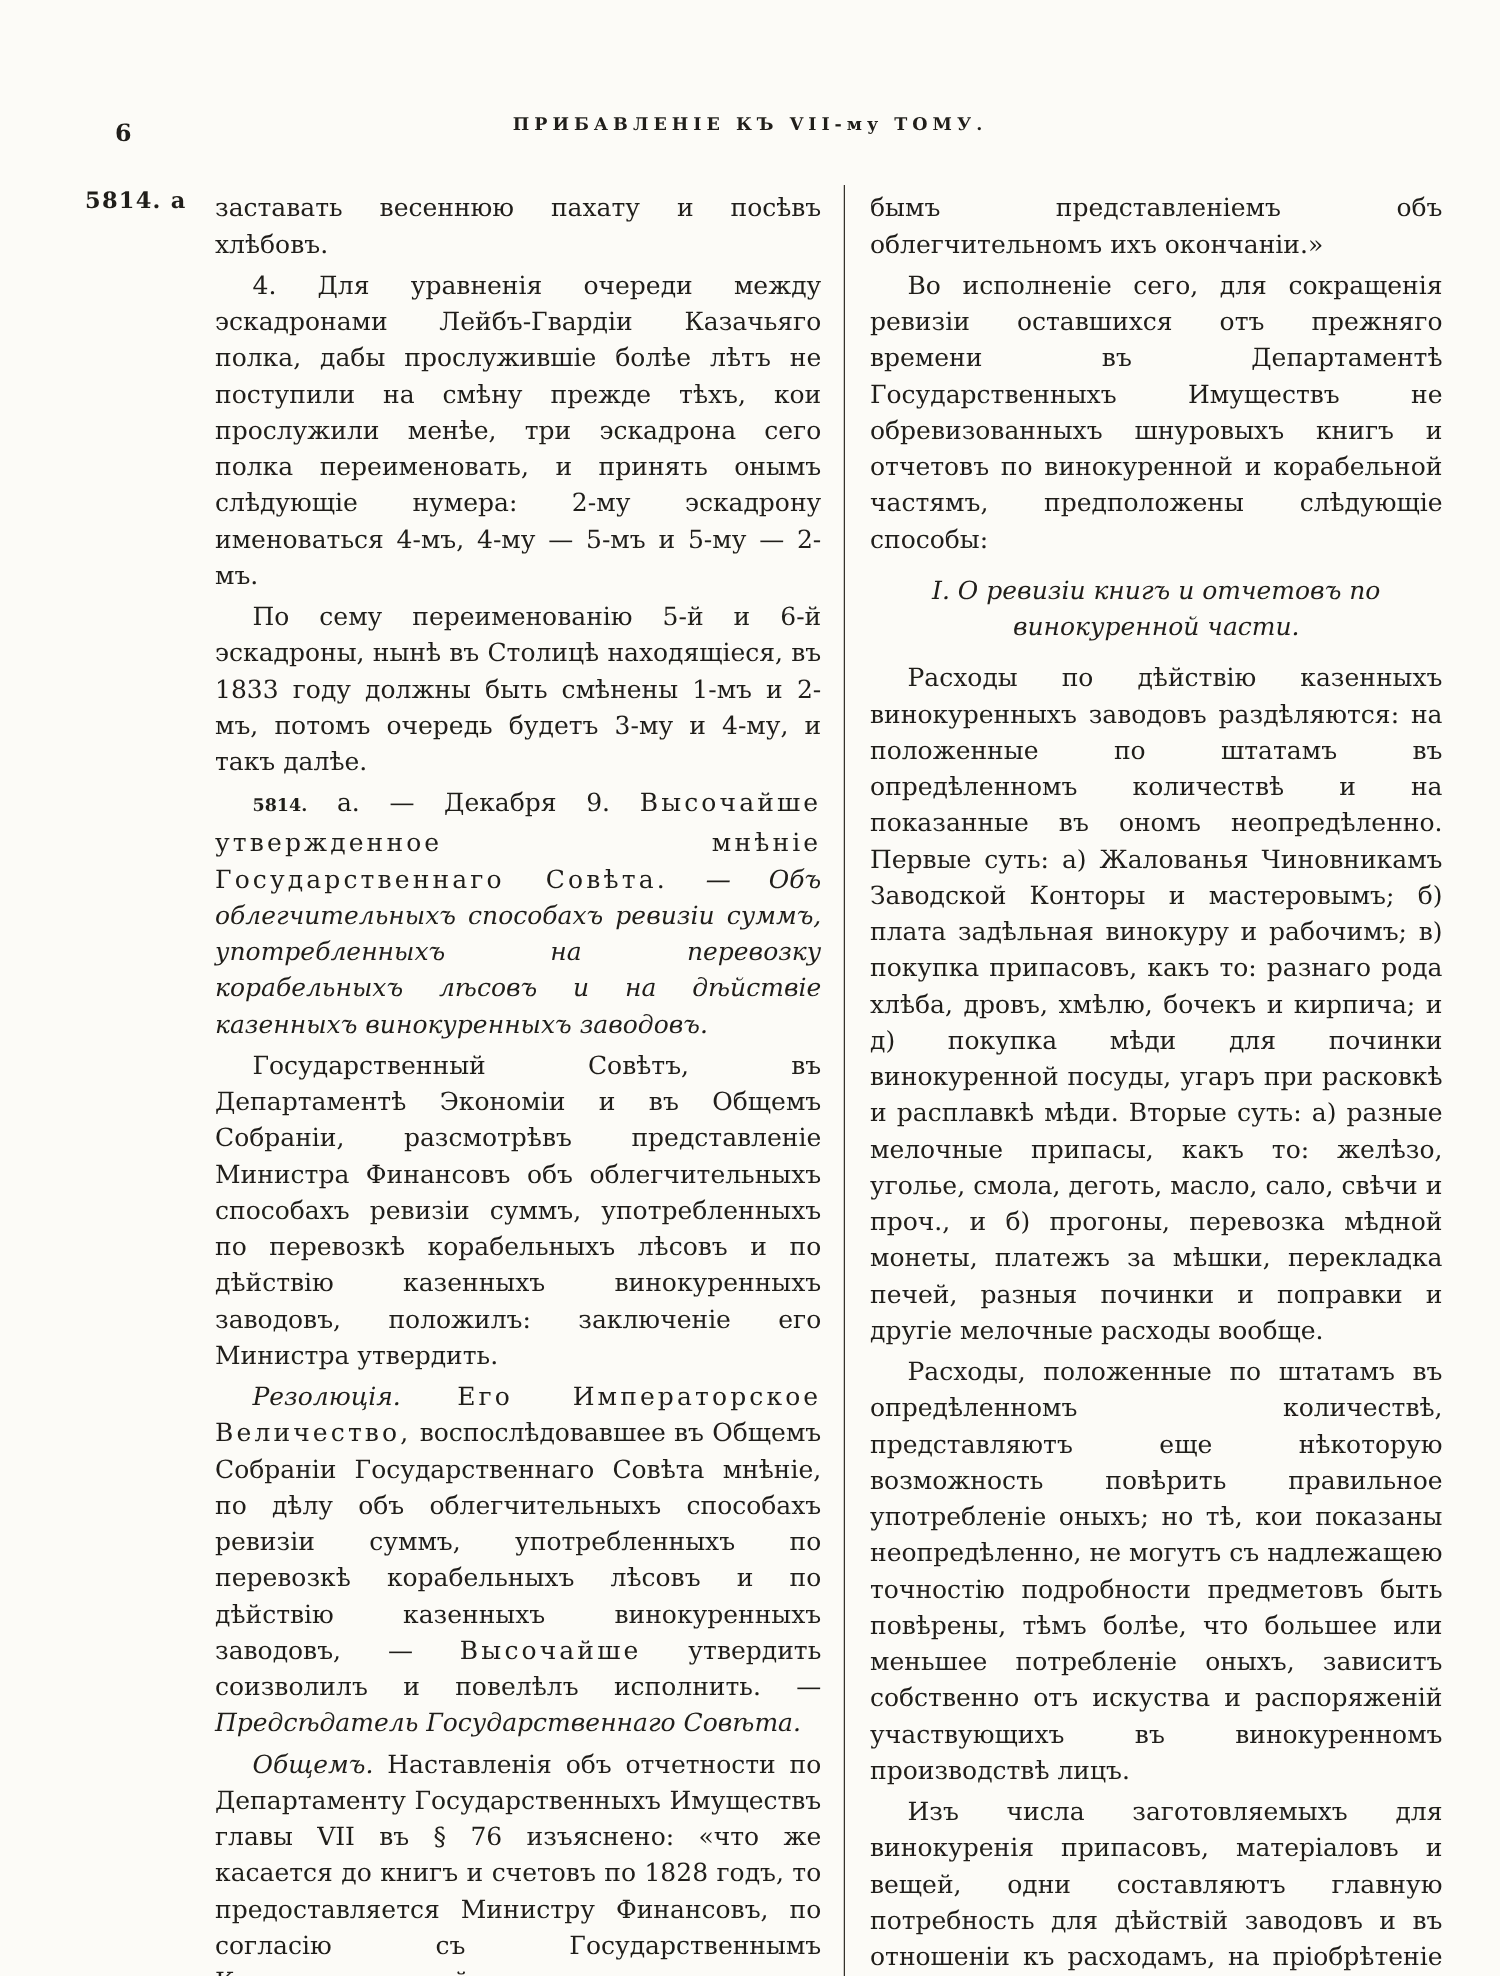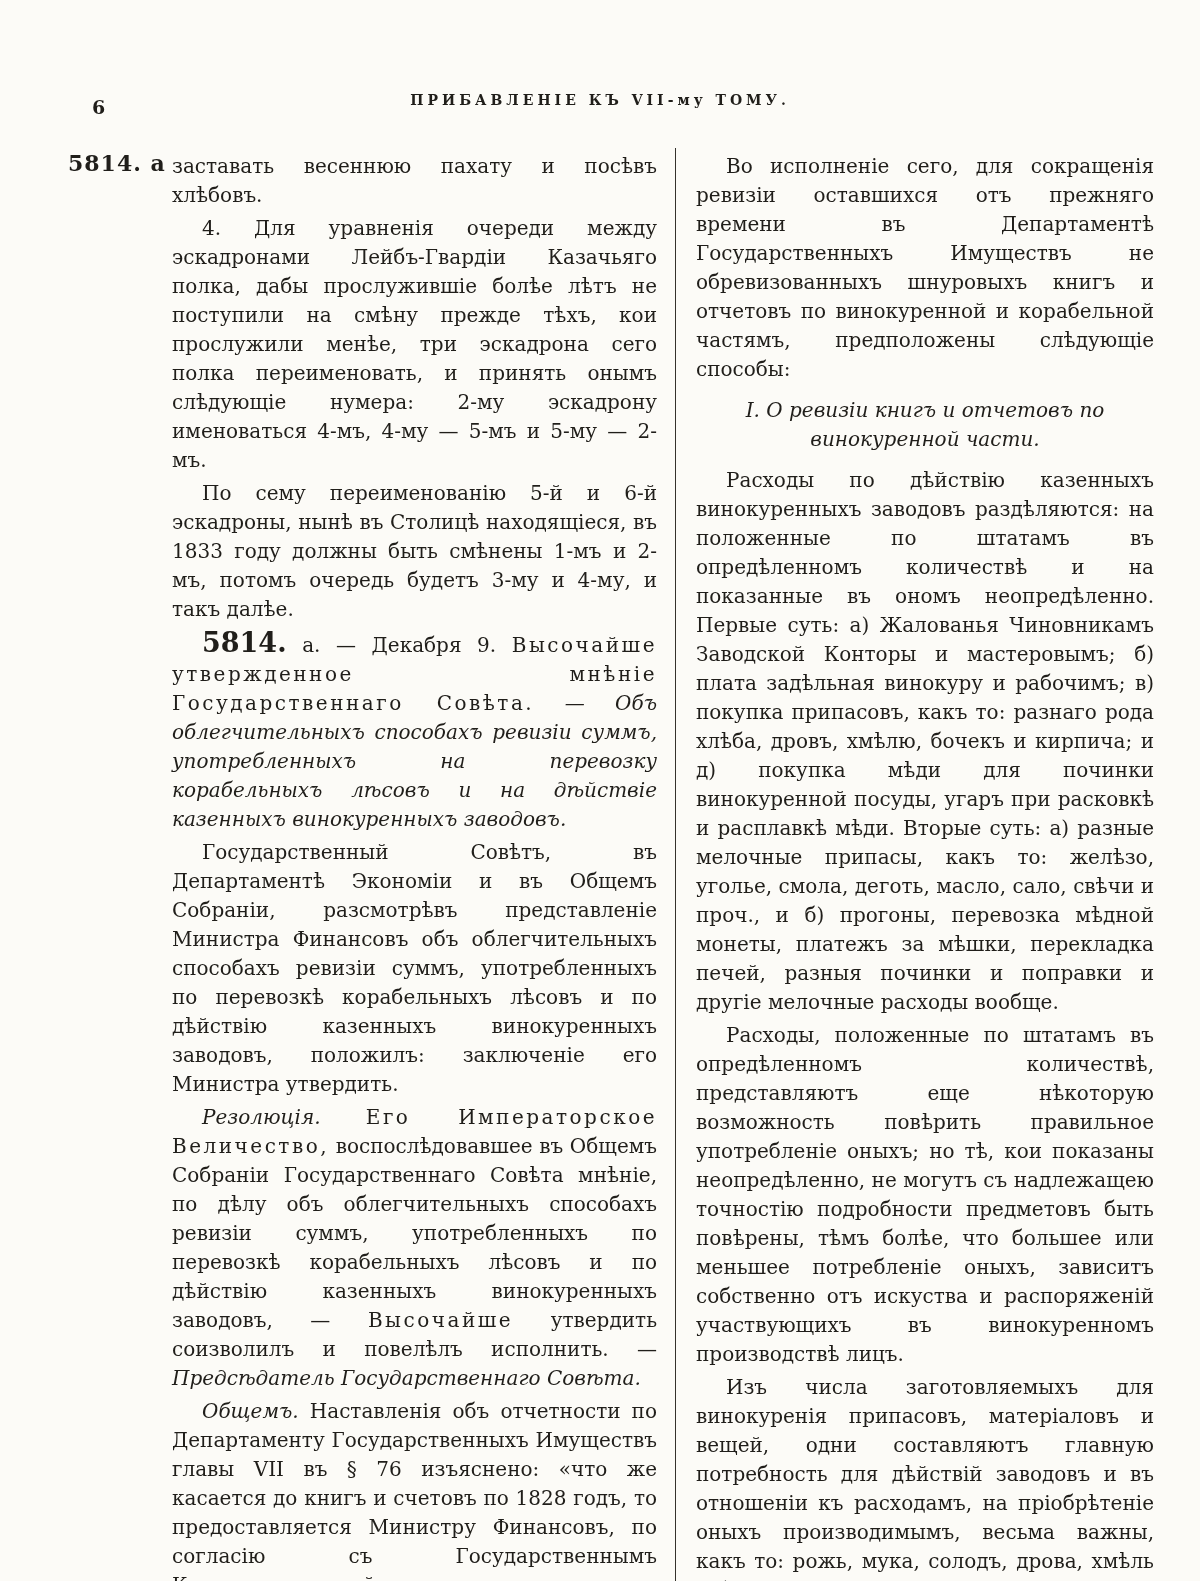--- a/index.html
+++ b/index.html
@@ -12,35 +12,35 @@
     overflow: hidden;
   }
   .running-head { position: absolute; top: 92px; left: 0; width: 100%; }
   .pageno { position: absolute; left: 92px; top: 4px; font-size: 19px; font-weight: bold; }
   .head-title {
     display: block; text-align: center; font-size: 14px; font-weight: bold;
     letter-spacing: 4px;
   }
   .margin-label {
     position: absolute; left: 68px; top: 150px;
-    font-size: 22px; font-weight: bold; letter-spacing: 1px;
+    font-size: 18px; font-weight: bold; letter-spacing: 1px;
   }
   .columns {
     position: absolute; top: 148px; left: 168px; width: 990px;
     display: flex; align-items: stretch;
   }
   .col { text-align: justify; font-size: 20px; line-height: 29px; }
   .col.left  { width: 507px; padding-right: 14px; }
   .divider   { width: 1px; background: #35322c; }
   .col.right { flex: 1; padding-left: 16px; }
   p { margin: 4px; text-indent: 30px; }
   p.noindent { text-indent: 0; }
   .spaced { letter-spacing: 2.5px; }
   .it { font-style: italic; }
-  .actnum { font-weight: bold; font-size: 27px; }
+  .actnum { font-weight: bold; font-size: 14px; }
   .section-heading { text-align: center; text-indent: 0; font-style: italic; margin: 12px 0; }
 </style>
 </head>
 <body>
 
 <div class="page">
 
   <div class="running-head">
     <span class="pageno">6</span>
     <span class="head-title">ПРИБАВЛЕНІЕ КЪ VII-му ТОМУ.</span>
@@ -71,20 +71,21 @@
       </p>
       <p>
         <span class="it">Общемъ.</span>
         <span>Наставленія объ отчетности по Департаменту Государственныхъ Имуществъ главы VII въ § 76 изъяснено: «что же касается до книгъ и счетовъ по 1828 годъ, то предоставляется Министру Финансовъ, по согласію съ Государственнымъ Контролеромъ, войти съ осо-</span>
       </p>
     </div>
 
     <div class="divider"></div>
 
     <div class="col right">
+      <p class="noindent">бымъ представленіемъ объ облегчительномъ ихъ окончаніи.»</p>
       <p>Во исполненіе сего, для сокращенія ревизіи оставшихся отъ прежняго времени въ Департаментѣ Государственныхъ Имуществъ не обревизованныхъ шнуровыхъ книгъ и отчетовъ по винокуренной и корабельной частямъ, предположены слѣдующіе способы:</p>
       <p class="section-heading">I. О ревизіи книгъ и отчетовъ по винокуренной части.</p>
       <p>Расходы по дѣйствію казенныхъ винокуренныхъ заводовъ раздѣляются: на положенные по штатамъ въ опредѣленномъ количествѣ и на показанные въ ономъ неопредѣленно. Первые суть: а) Жалованья Чиновникамъ Заводской Конторы и мастеровымъ; б) плата задѣльная винокуру и рабочимъ; в) покупка припасовъ, какъ то: разнаго рода хлѣба, дровъ, хмѣлю, бочекъ и кирпича; и д) покупка мѣди для починки винокуренной посуды, угаръ при расковкѣ и расплавкѣ мѣди. Вторые суть: а) разные мелочные припасы, какъ то: желѣзо, уголье, смола, деготь, масло, сало, свѣчи и проч., и б) прогоны, перевозка мѣдной монеты, платежъ за мѣшки, перекладка печей, разныя починки и поправки и другіе мелочные расходы вообще.</p>
       <p>Расходы, положенные по штатамъ въ опредѣленномъ количествѣ, представляютъ еще нѣкоторую возможность повѣрить правильное употребленіе оныхъ; но тѣ, кои показаны неопредѣленно, не могутъ съ надлежащею точностію подробности предметовъ быть повѣрены, тѣмъ болѣе, что большее или меньшее потребленіе оныхъ, зависитъ собственно отъ искуства и распоряженій участвующихъ въ винокуренномъ производствѣ лицъ.</p>
       <p>Изъ числа заготовляемыхъ для винокуренія припасовъ, матеріаловъ и вещей, одни составляютъ главную потребность для дѣйствій заводовъ и въ отношеніи къ расходамъ, на пріобрѣтеніе оныхъ производимымъ, весьма важны, какъ то: рожь, мука, солодъ, дрова, хмѣль и бочки;</p>
     </div>
 
   </div>
 
 </div>

